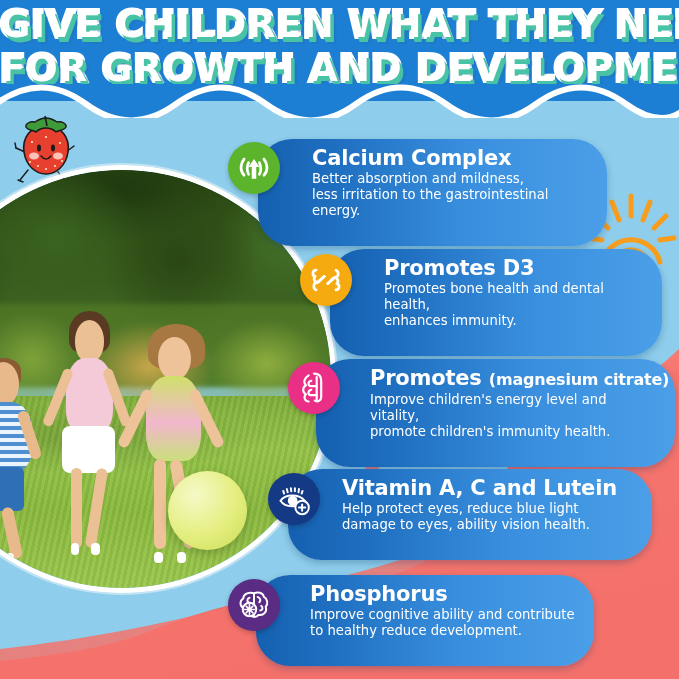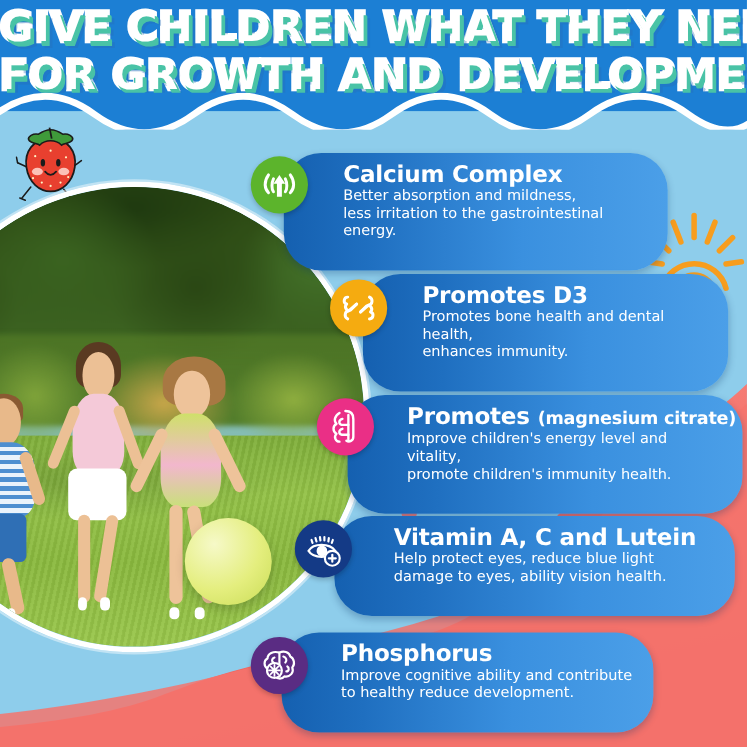--- a/index.html
+++ b/index.html
@@ -210,21 +210,21 @@
   
   #card-0 { left: 258px; top: 139px; width: 349px; }
   #badge-0 { left: 228px; top: 142px; background:#5cb42c; }
 
   #card-1 { left: 330px; top: 249px; width: 332px; }
   #badge-1 { left: 300px; top: 254px; background:#f5ab10; }
 
   #card-2 { left: 316px; top: 359px; width: 359px; }
   #badge-2 { left: 288px; top: 362px; background:#ea2f86; }
 
-  #card-3 { left: 304px; top: 469px; width: 364px; }
+  #card-3 { left: 288px; top: 469px; width: 364px; }
   #badge-3 { left: 268px; top: 473px; background:#143a86; }
 
   #card-4 { left: 256px; top: 575px; width: 338px; }
   #badge-4 { left: 228px; top: 579px; background:#5a2c83; }
 </style>
 </head>
 <body>
 
 <div id="poster">
 

